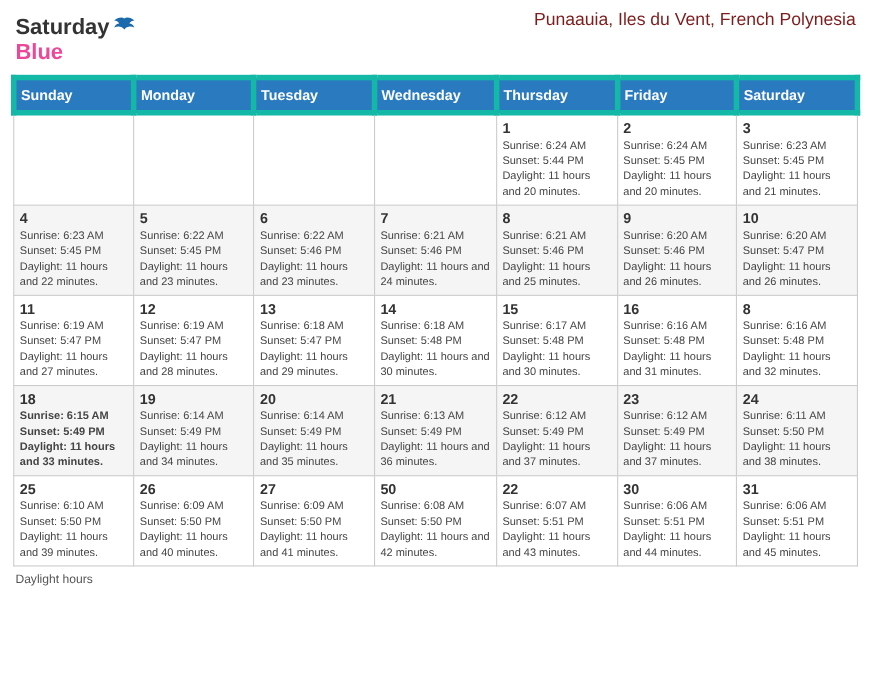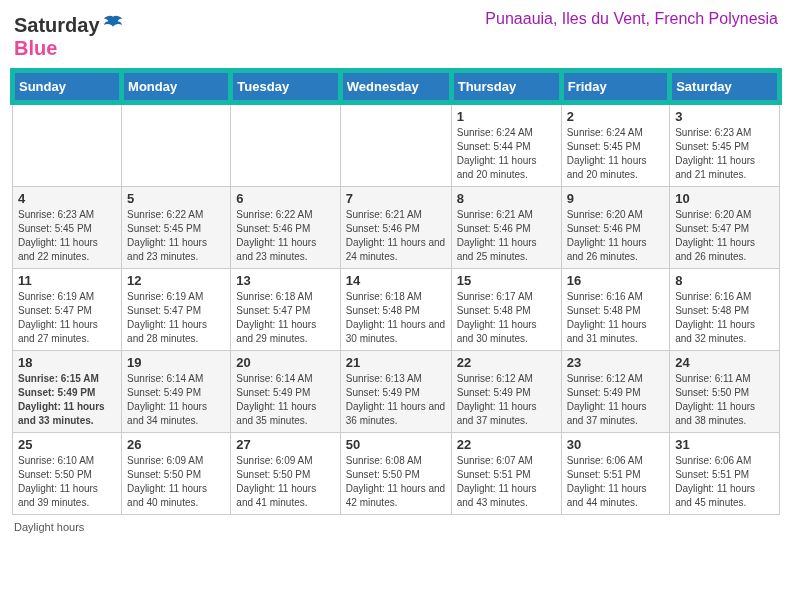--- a/index.html
+++ b/index.html
@@ -26,21 +26,21 @@
     .title-area {
       text-align: right;
     }
     .main-title {
       font-size: 36px;
       font-weight: bold;
       color: #333;
     }
     .subtitle {
       font-size: 16px;
-      color: #a21caf;
+      color: #7f1d1d;
     }
     .calendar {
       width: 100%;
       border-collapse: collapse;
     }
     .calendar thead tr th {
       background-color: #2a7abf;
       color: #fff;
       font-size: 13px;
       font-weight: bold;

